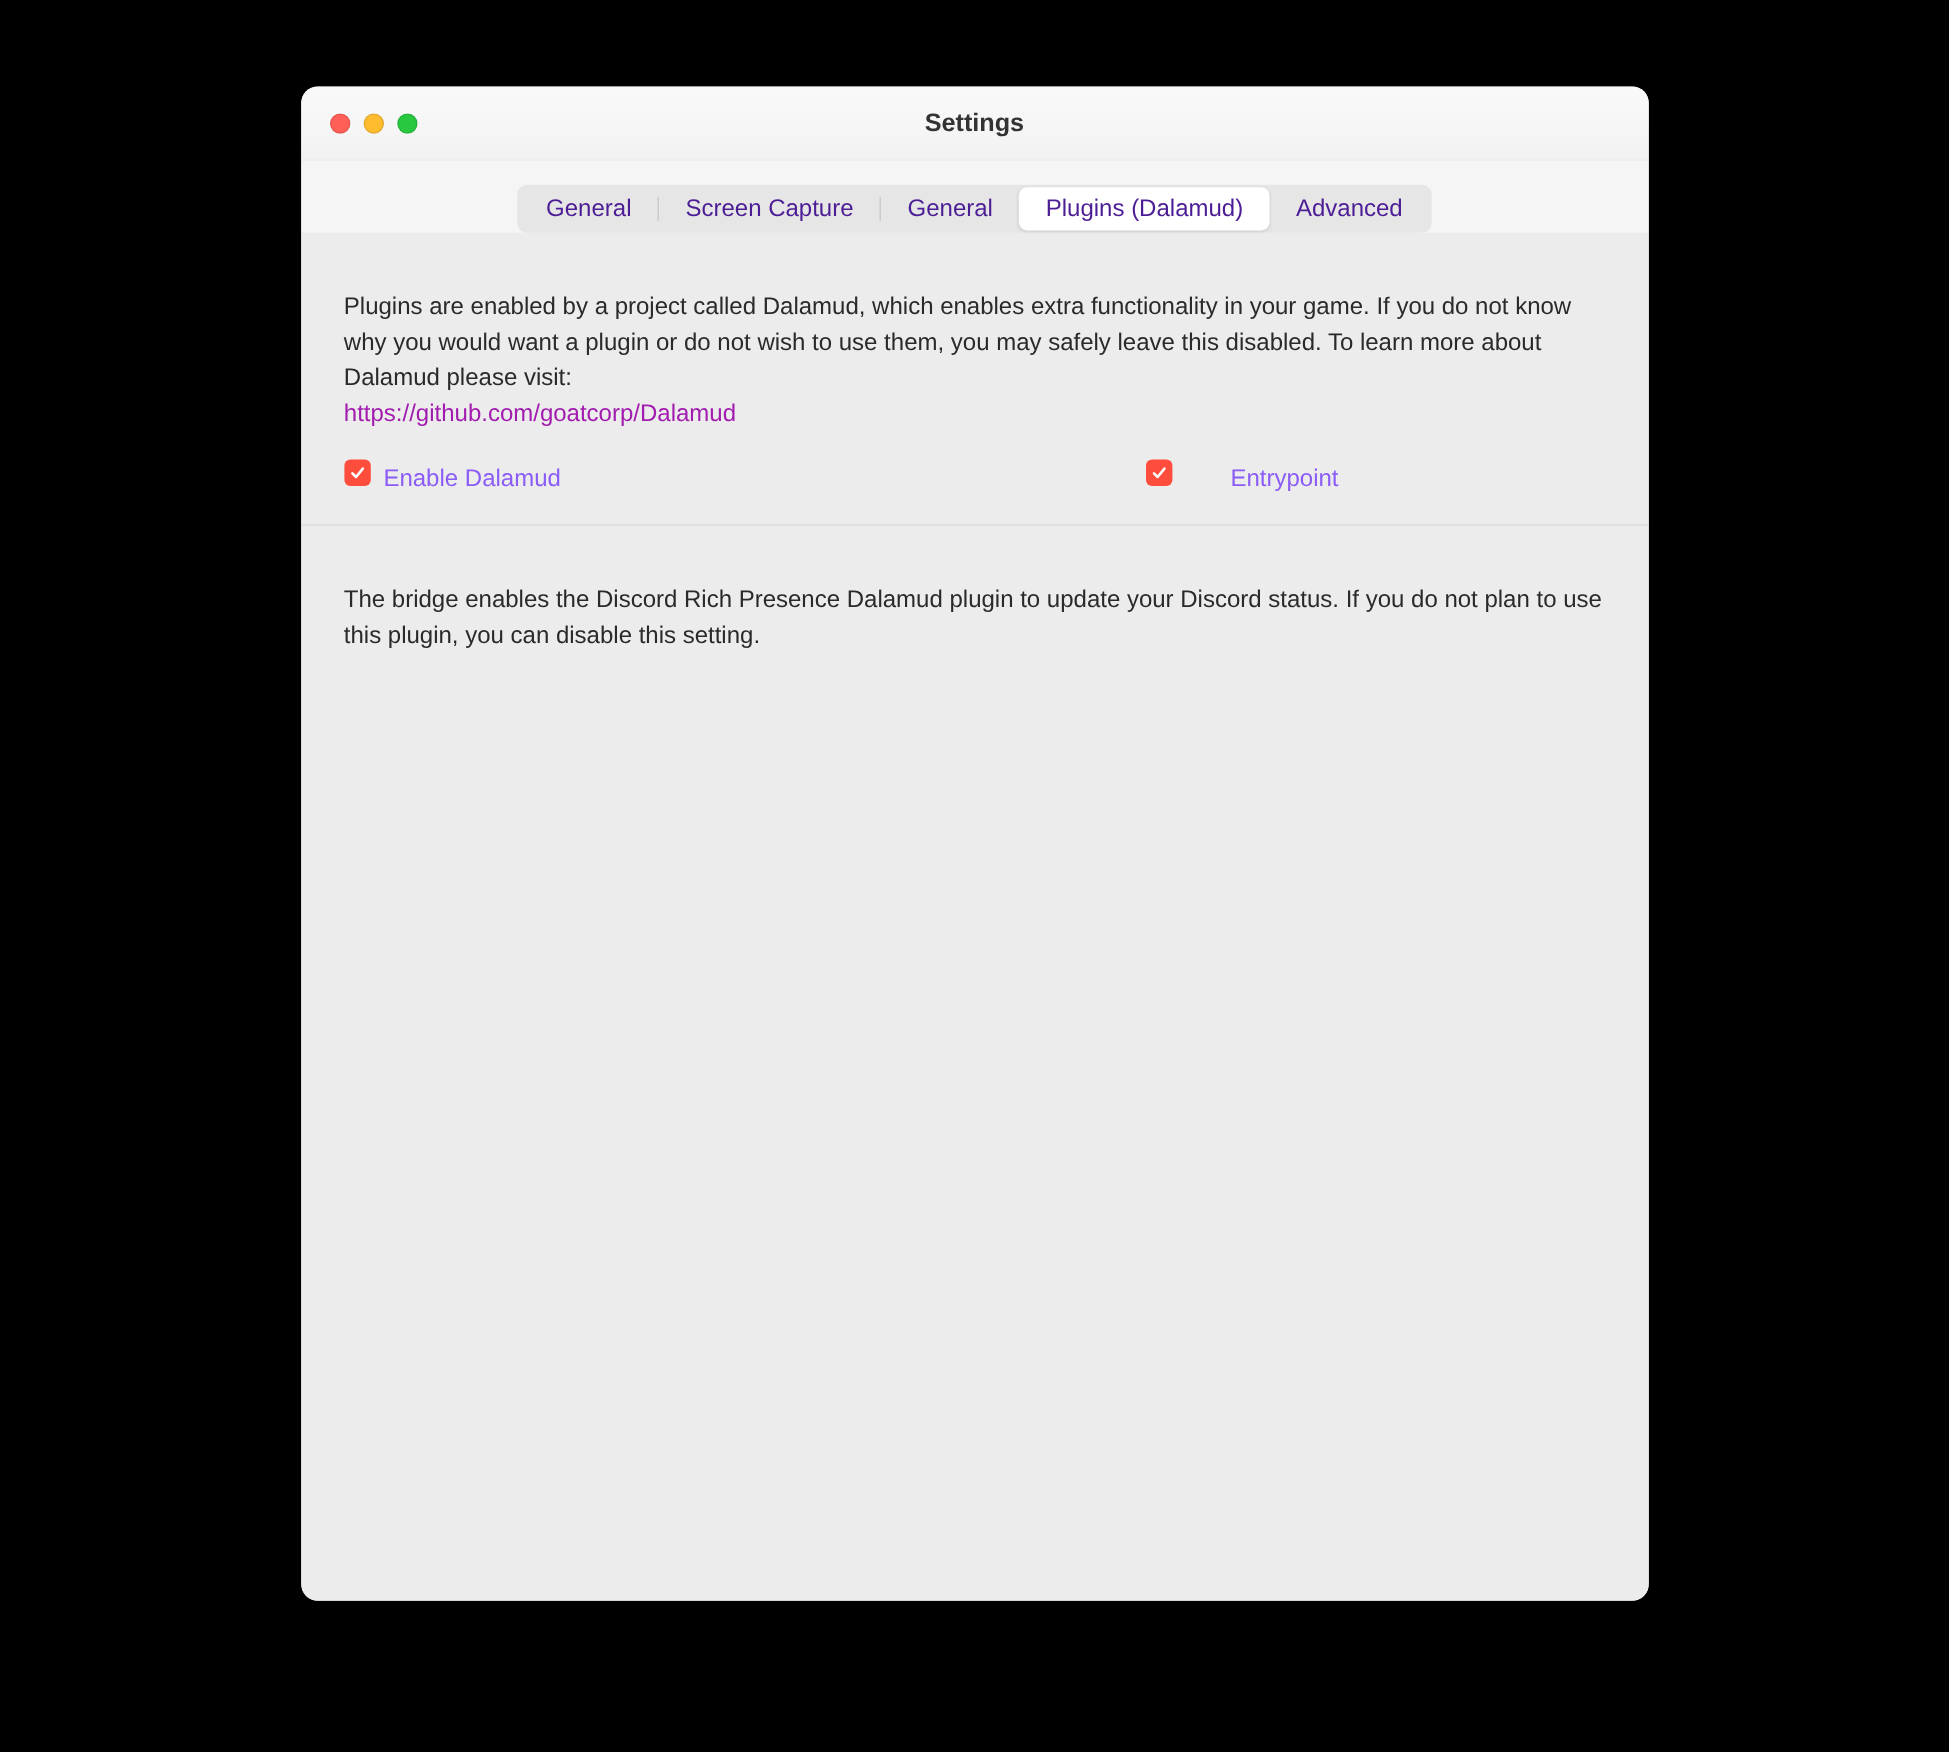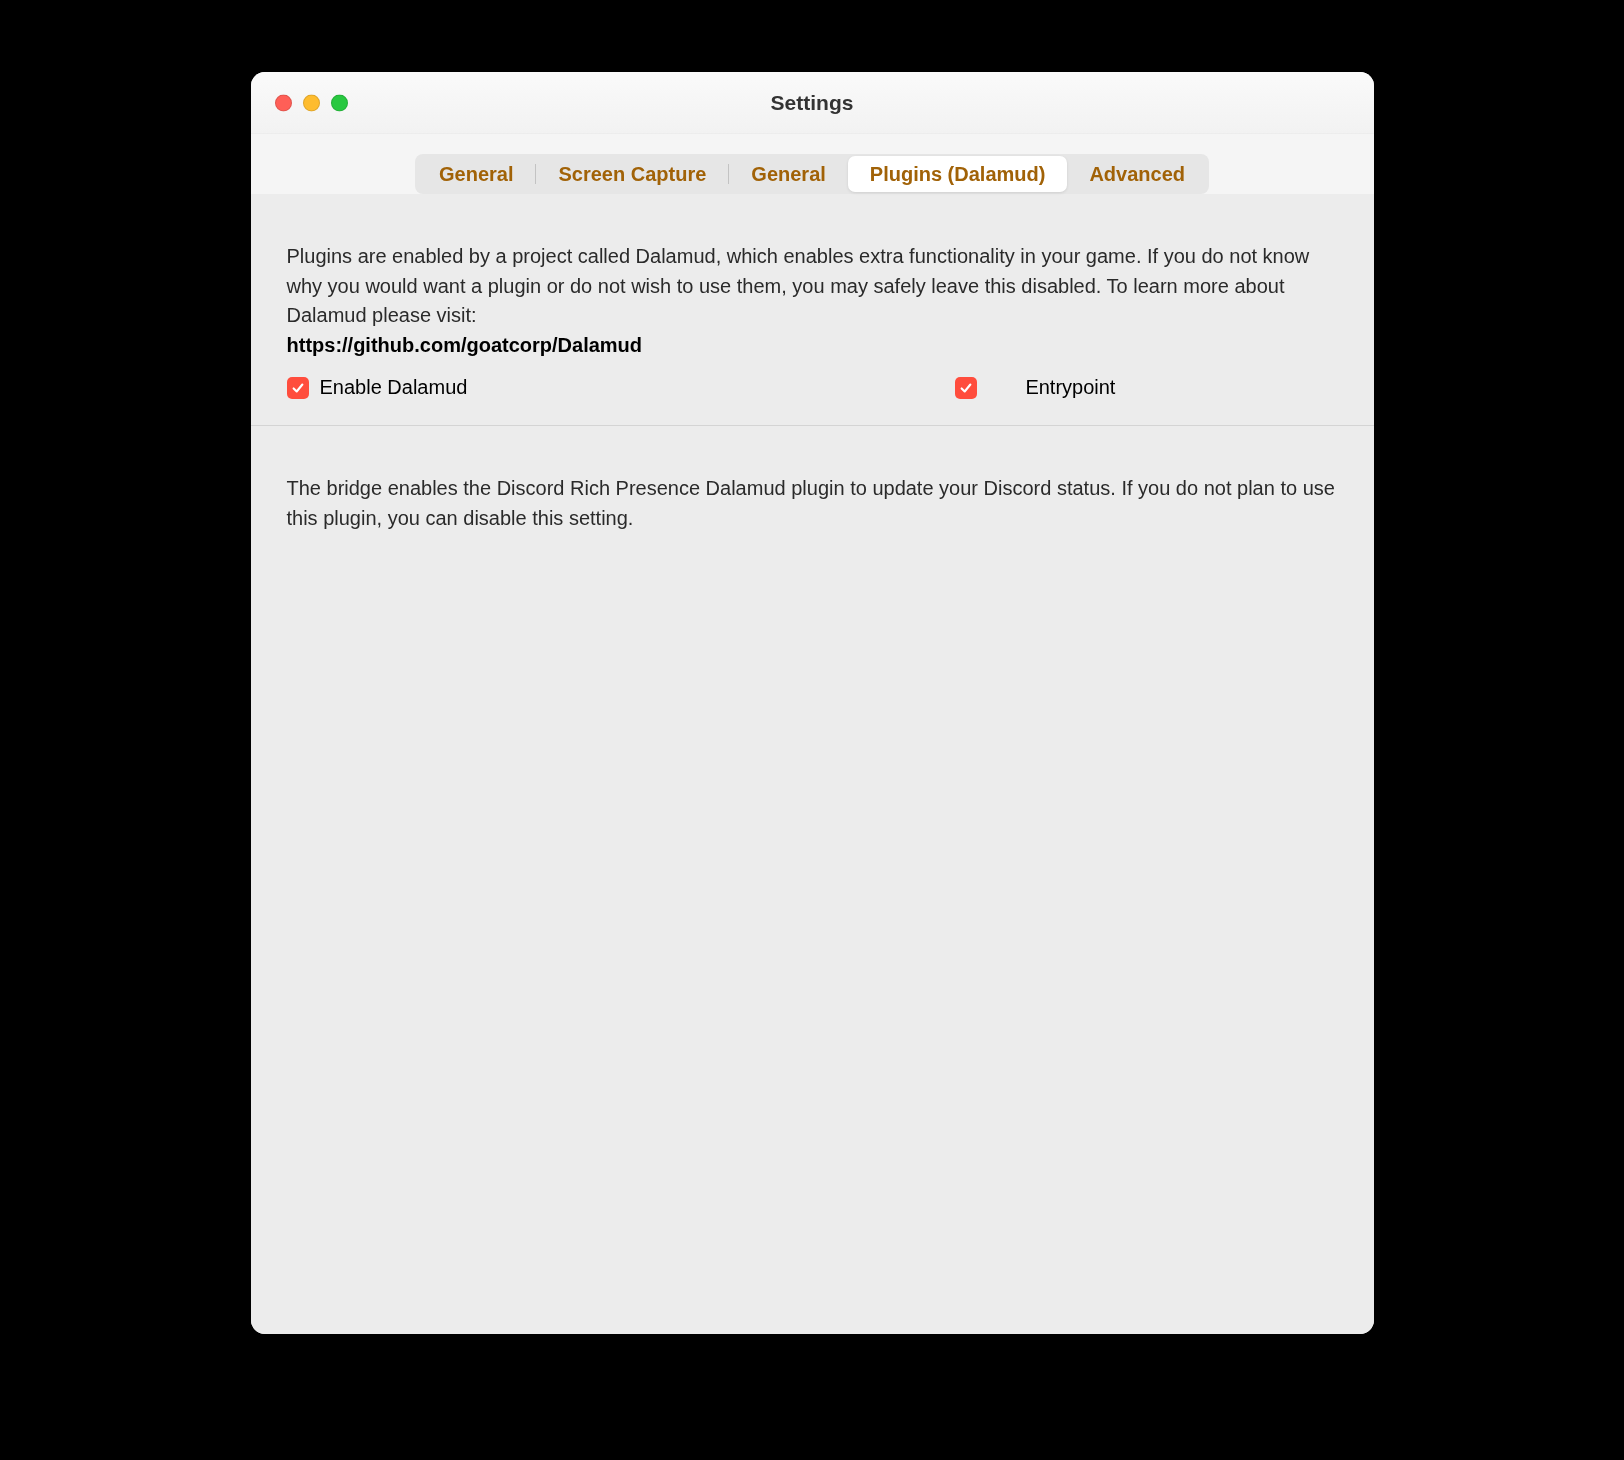--- a/index.html
+++ b/index.html
@@ -82,25 +82,24 @@
       align-items: center;
     }
     
     .tab {
       padding: 0 22px;
       height: 36px;
       display: flex;
       align-items: center;
       justify-content: center;
       font-size: 20px;
-      color: #a16207;
+      color: #4c1d95;
       border-radius: 7px;
       cursor: default;
       position: relative;
-      font-weight: bold;
     }
     
     .tab.active {
       background: #fff;
       box-shadow: 0 1px 3px rgba(0,0,0,0.1);
     }
     
     .tab-divider {
       width: 1px;
       height: 20px;
@@ -121,23 +120,22 @@
     }
     
     .description {
       font-size: 20px;
       line-height: 1.48;
       color: #2a2a2a;
       margin-top: 20px;
     }
     
     .link {
-      color: #000000;
+      color: #a21caf;
       text-decoration: none;
-      font-weight: bold;
     }
     
     .checkbox-row {
       display: flex;
       margin-top: 16px;
     }
     
     .checkbox-group {
       display: flex;
       align-items: center;
@@ -168,21 +166,22 @@
       border: 1px solid rgba(0,0,0,0.18);
     }
     
     .checkbox svg {
       width: 14px;
       height: 14px;
     }
     
     .checkbox-label {
       font-size: 20px;
-      color: #000000;
+      color: #8b5cf6;
+      margin-top: 12px;
     }
     
     .single-checkbox-row {
       margin-top: 16px;
     }
   </style>
 </head>
 <body>
 
 <div class="window">

